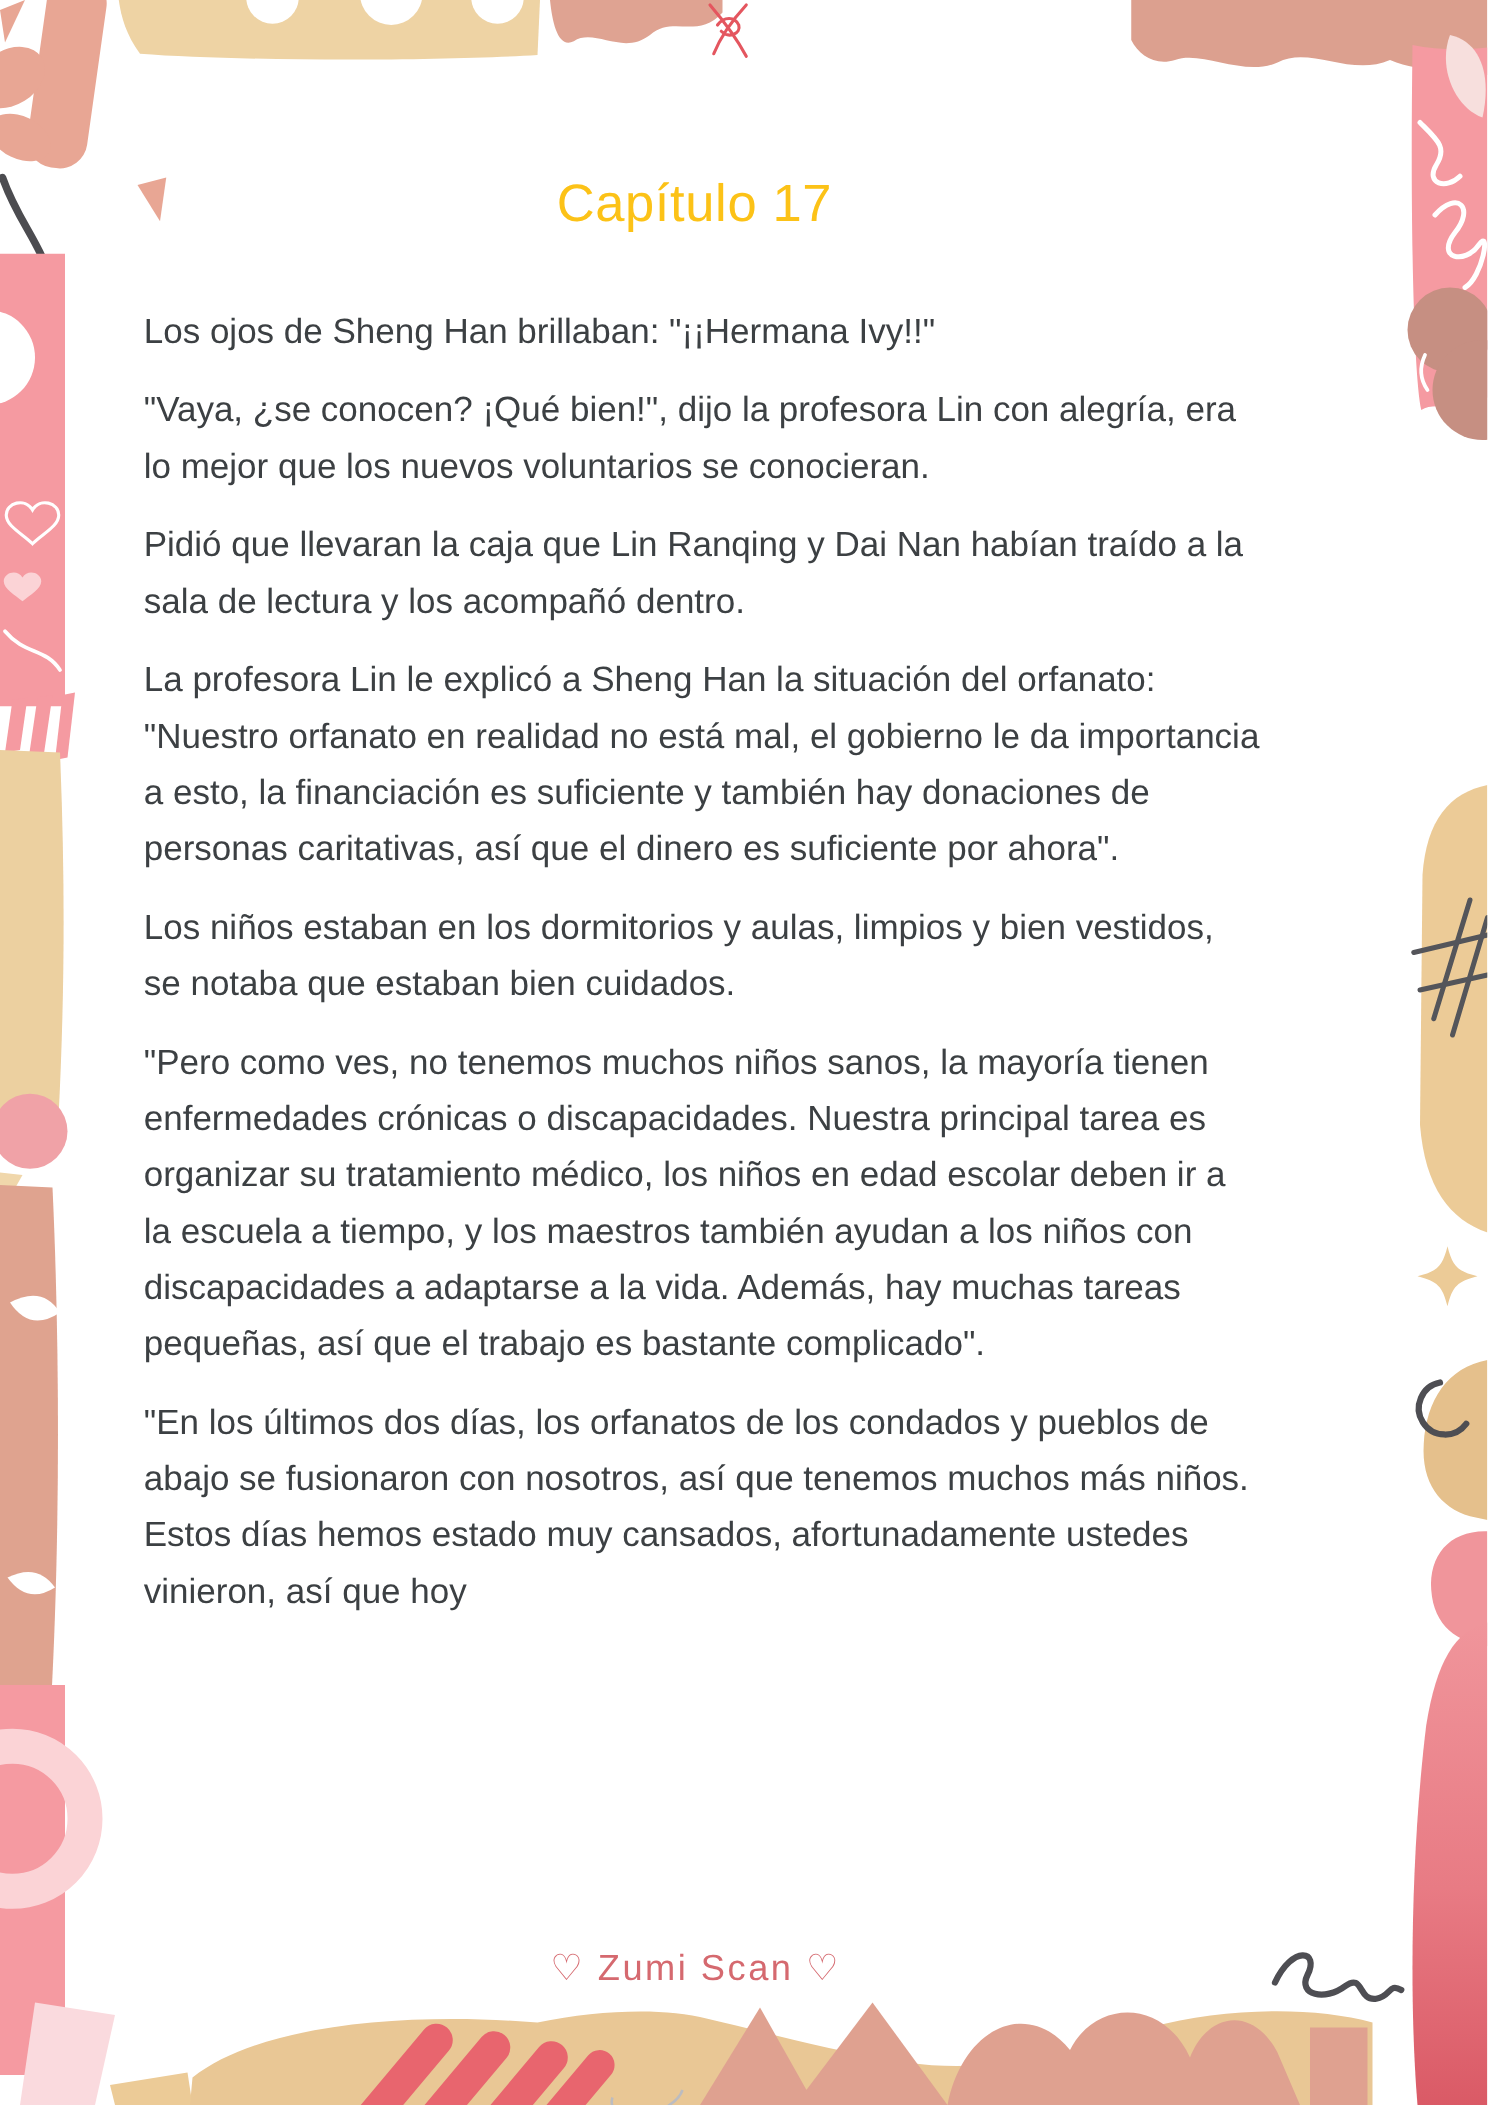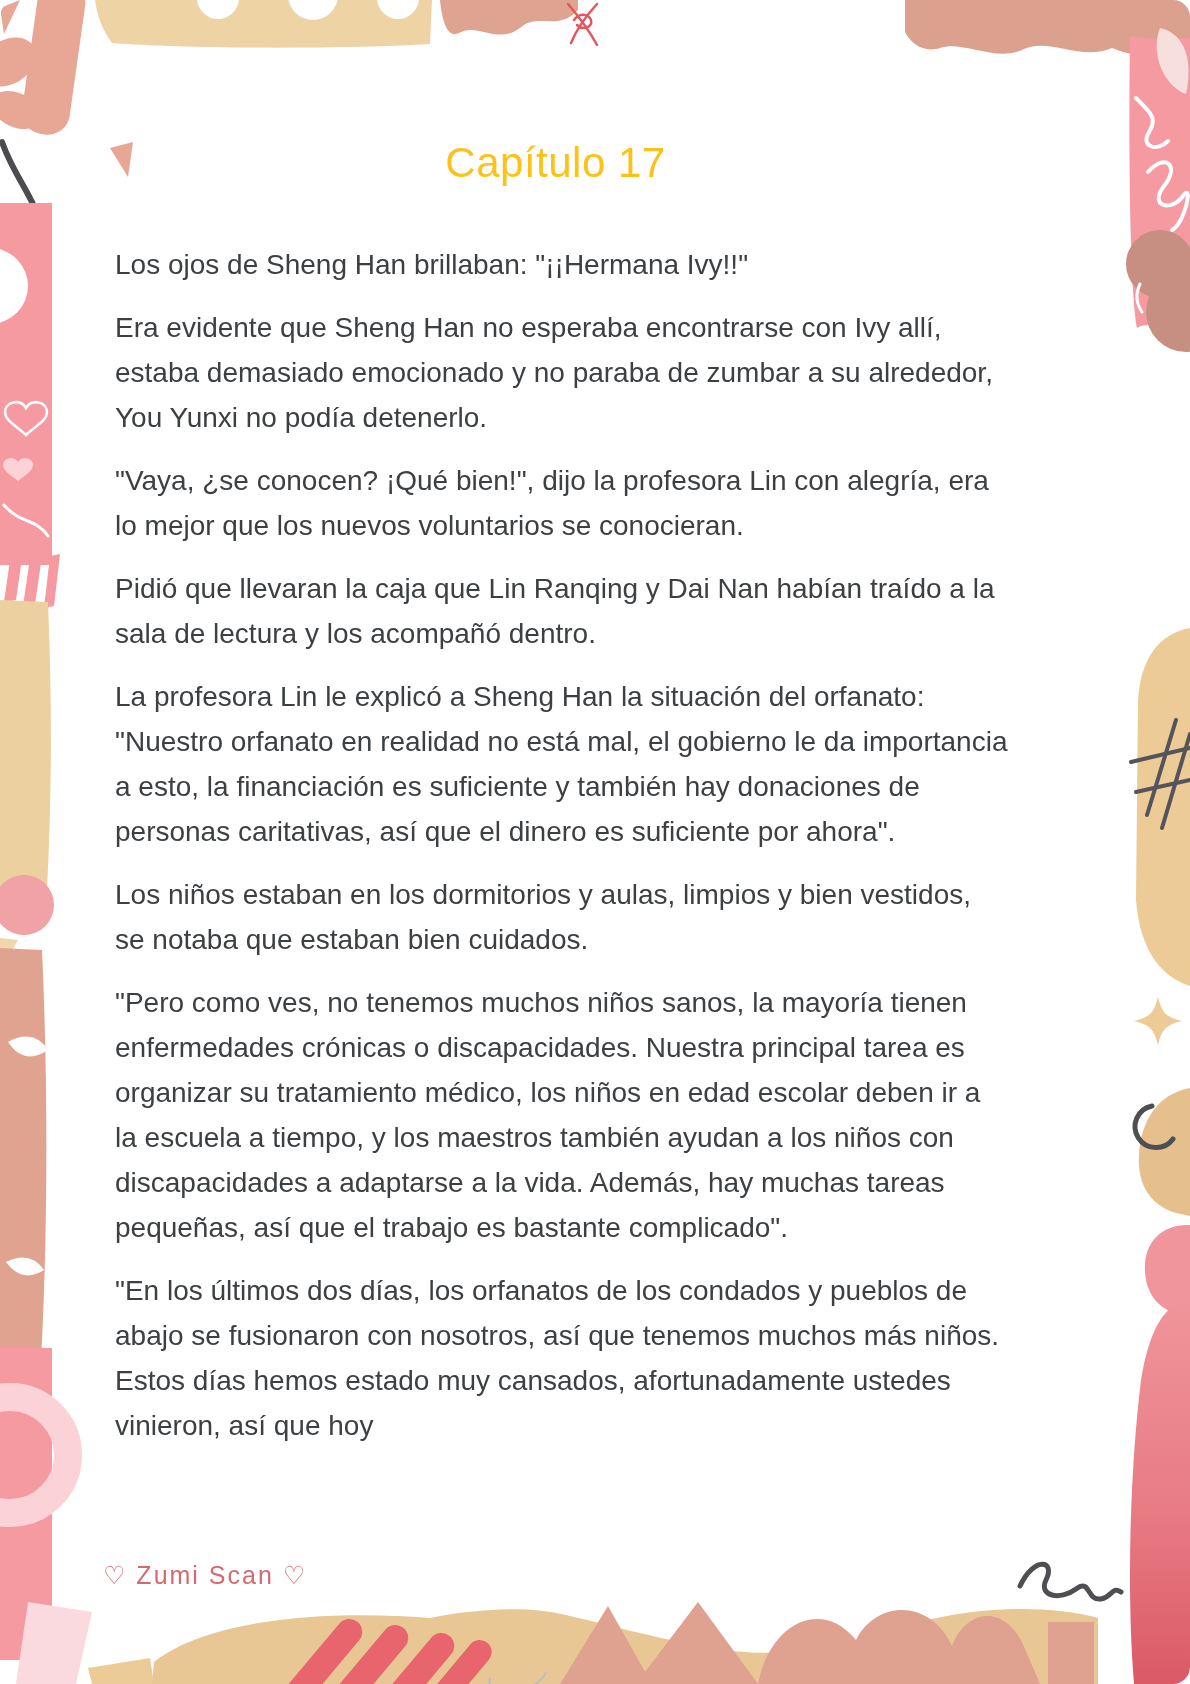--- a/index.html
+++ b/index.html
@@ -2,43 +2,42 @@
 <html><head>
 <meta charset="utf-8">
 <style>
   html,body{margin:0;padding:0;background:#ffffff;}
   #page{
     position:relative;
     width:1190px;height:1684px;
     background:#ffffff;
     overflow:hidden;
     font-family:"Liberation Sans", sans-serif;
-    border-radius:17px;
   }
   #decor{position:absolute;left:0;top:0;width:1190px;height:1684px;pointer-events:none;}
   #content{
     position:absolute;left:103px;top:0;width:905px;
   }
   #page-title{
     margin:138px 0 0 0;
     font-size:42px;line-height:50px;font-weight:400;
     text-align:center;
     color:#fcc217;
     letter-spacing:0.5px;
   }
   #paragraphs{margin-top:54px;}
   #paragraphs p{
     margin:0 0 18px 12px;
     font-size:28px;line-height:45px;
     color:#3c4043;
   }
   #watermark{
     position:absolute;left:103px;top:1556px;width:907px;
-    text-align:left;
-    font-size:25px;line-height:38px;
+    text-align:center;
+    font-size:29px;line-height:38px;
     color:#d5696f;
     letter-spacing:2px;
   }
 </style>
 </head>
 <body>
 
 <div id="page">
 
   <svg id="decor" viewBox="0 0 1190 1684" xmlns="http://www.w3.org/2000/svg" aria-hidden="true">
@@ -137,21 +136,20 @@
       <path d="M758,1684 C770,1622 822,1598 856,1640 C876,1600 930,1598 952,1646 C966,1610 1002,1604 1022,1642 L1040,1684 Z"></path>
       <rect x="1048" y="1622" width="46" height="62"></rect>
     </g>
     <path d="M1020,1586 C1034,1556 1056,1560 1046,1580 C1038,1596 1060,1601 1076,1589 C1091,1578 1086,1601 1101,1599 C1113,1597 1111,1586 1121,1592" fill="none" stroke="#4e4e53" stroke-width="5" stroke-linecap="round"></path>
   </svg>
 
   <div id="content">
     <h1 id="page-title">Capítulo 17</h1>
     <div id="paragraphs">
       <p>Los ojos de Sheng Han brillaban: "¡¡Hermana Ivy!!"</p>
-      <p>Era evidente que Sheng Han no esperaba encontrarse con Ivy allí, estaba demasiado emocionado y no paraba de zumbar a su alrededor, You Yunxi no podía detenerlo.</p>
       <p>"Vaya, ¿se conocen? ¡Qué bien!", dijo la profesora Lin con alegría, era lo mejor que los nuevos voluntarios se conocieran.</p>
       <p>Pidió que llevaran la caja que Lin Ranqing y Dai Nan habían traído a la sala de lectura y los acompañó dentro.</p>
       <p>La profesora Lin le explicó a Sheng Han la situación del orfanato: "Nuestro orfanato en realidad no está mal, el gobierno le da importancia a esto, la financiación es suficiente y también hay donaciones de personas caritativas, así que el dinero es suficiente por ahora".</p>
       <p>Los niños estaban en los dormitorios y aulas, limpios y bien vestidos, se notaba que estaban bien cuidados.</p>
       <p>"Pero como ves, no tenemos muchos niños sanos, la mayoría tienen enfermedades crónicas o discapacidades. Nuestra principal tarea es organizar su tratamiento médico, los niños en edad escolar deben ir a la escuela a tiempo, y los maestros también ayudan a los niños con discapacidades a adaptarse a la vida. Además, hay muchas tareas pequeñas, así que el trabajo es bastante complicado".</p>
       <p>"En los últimos dos días, los orfanatos de los condados y pueblos de abajo se fusionaron con nosotros, así que tenemos muchos más niños. Estos días hemos estado muy cansados, afortunadamente ustedes vinieron, así que hoy</p>
     </div>
   </div>
 
   <div id="watermark">♡ Zumi Scan ♡</div>

